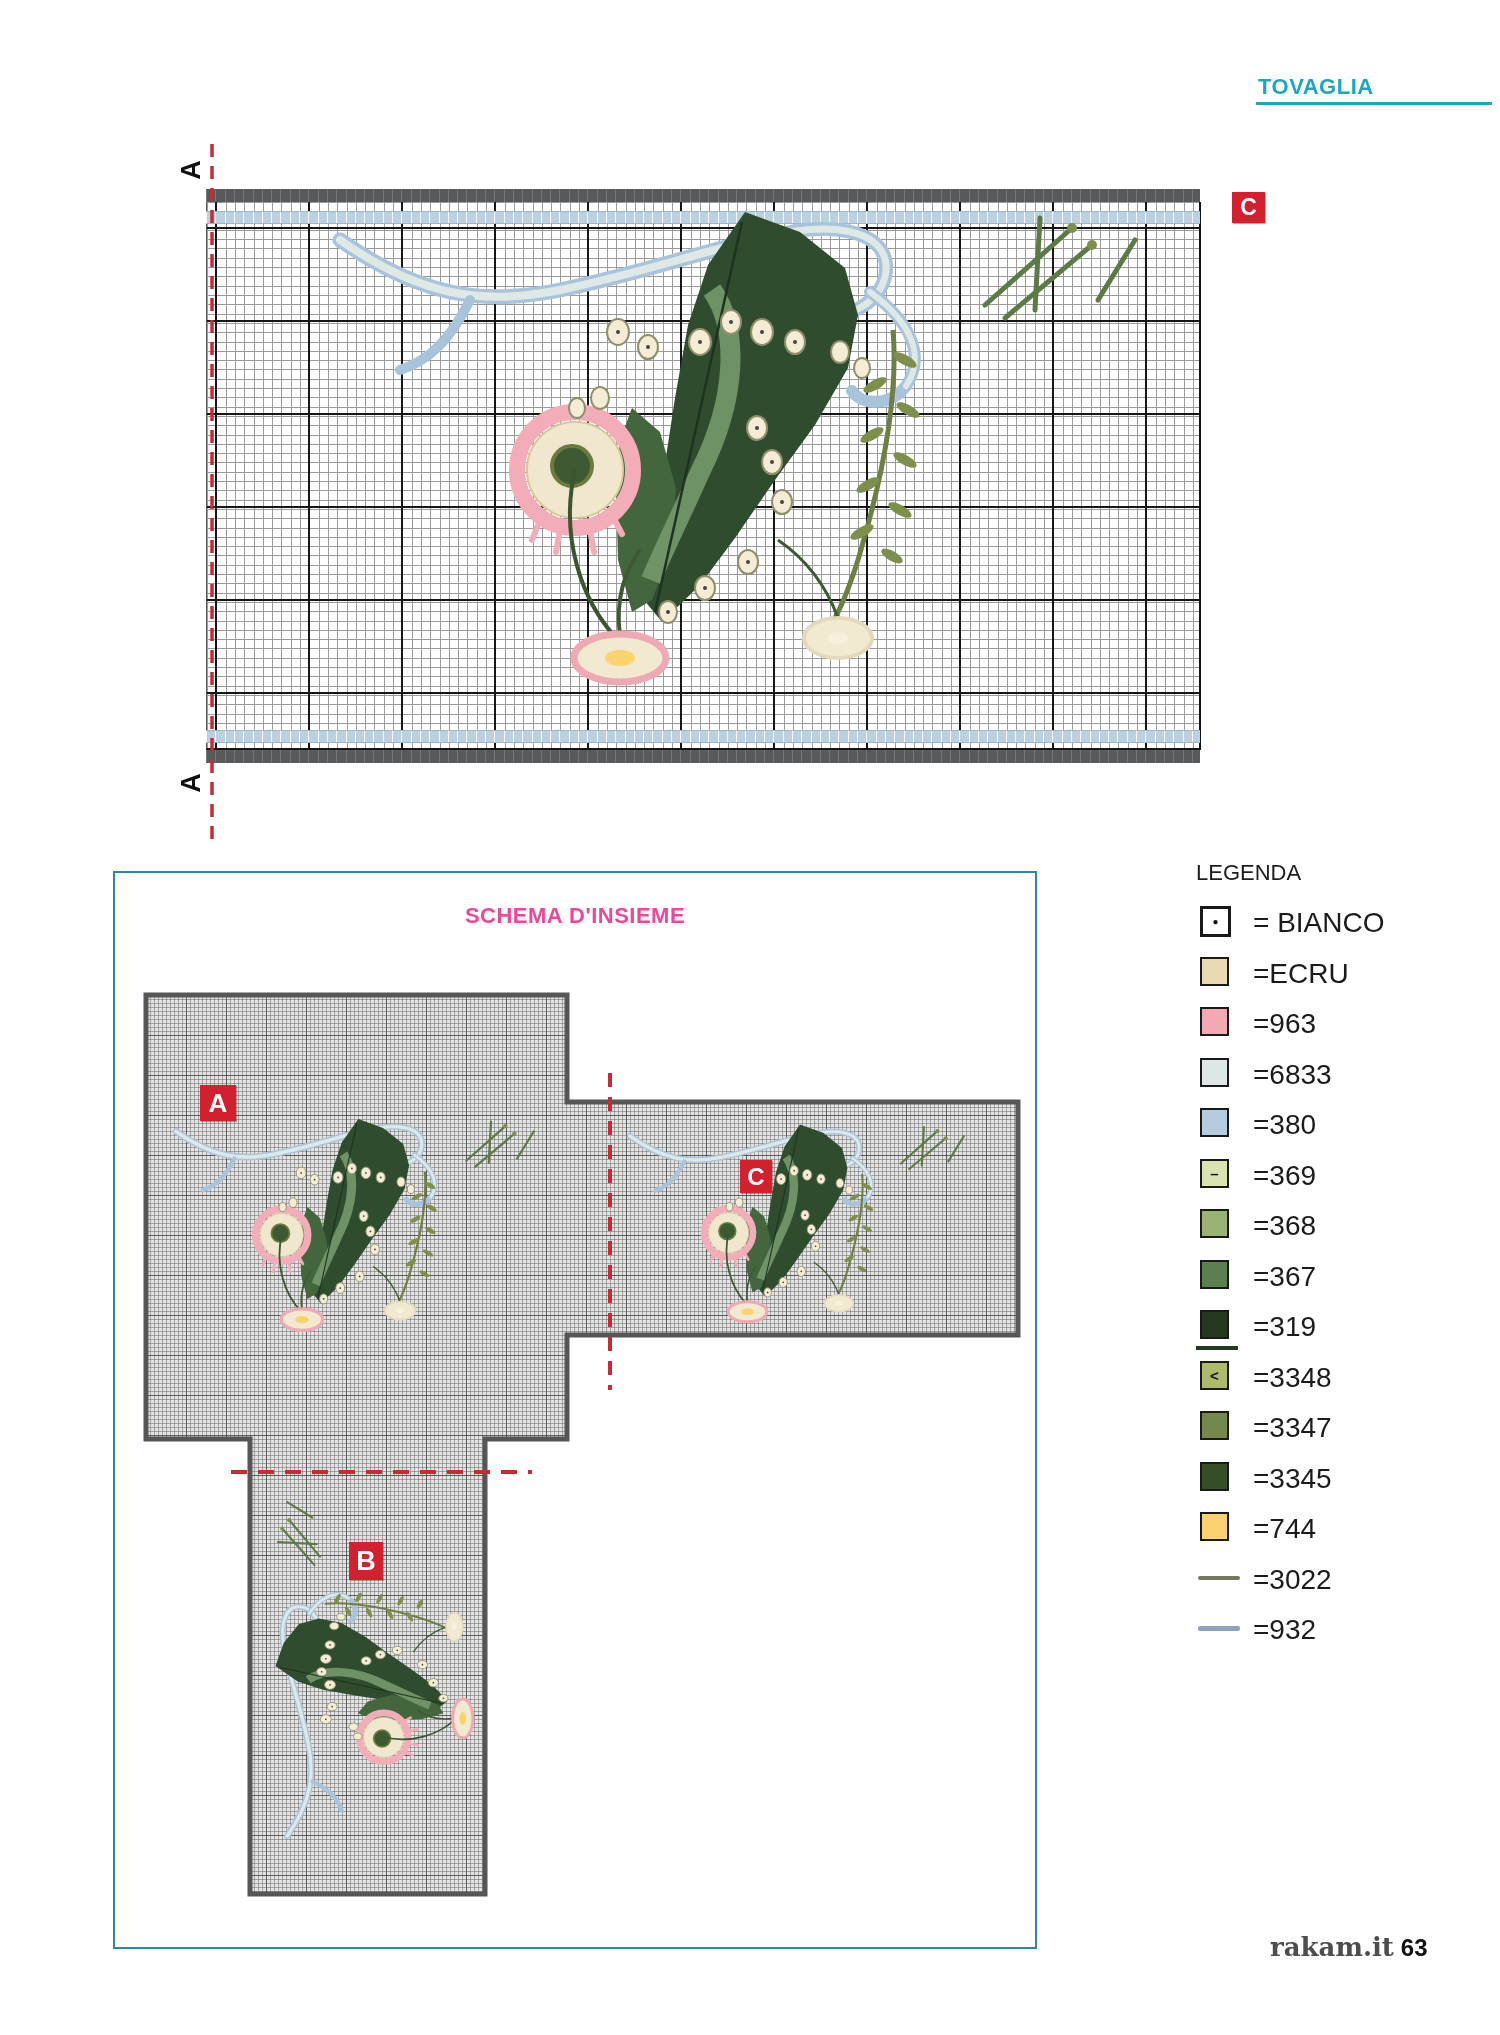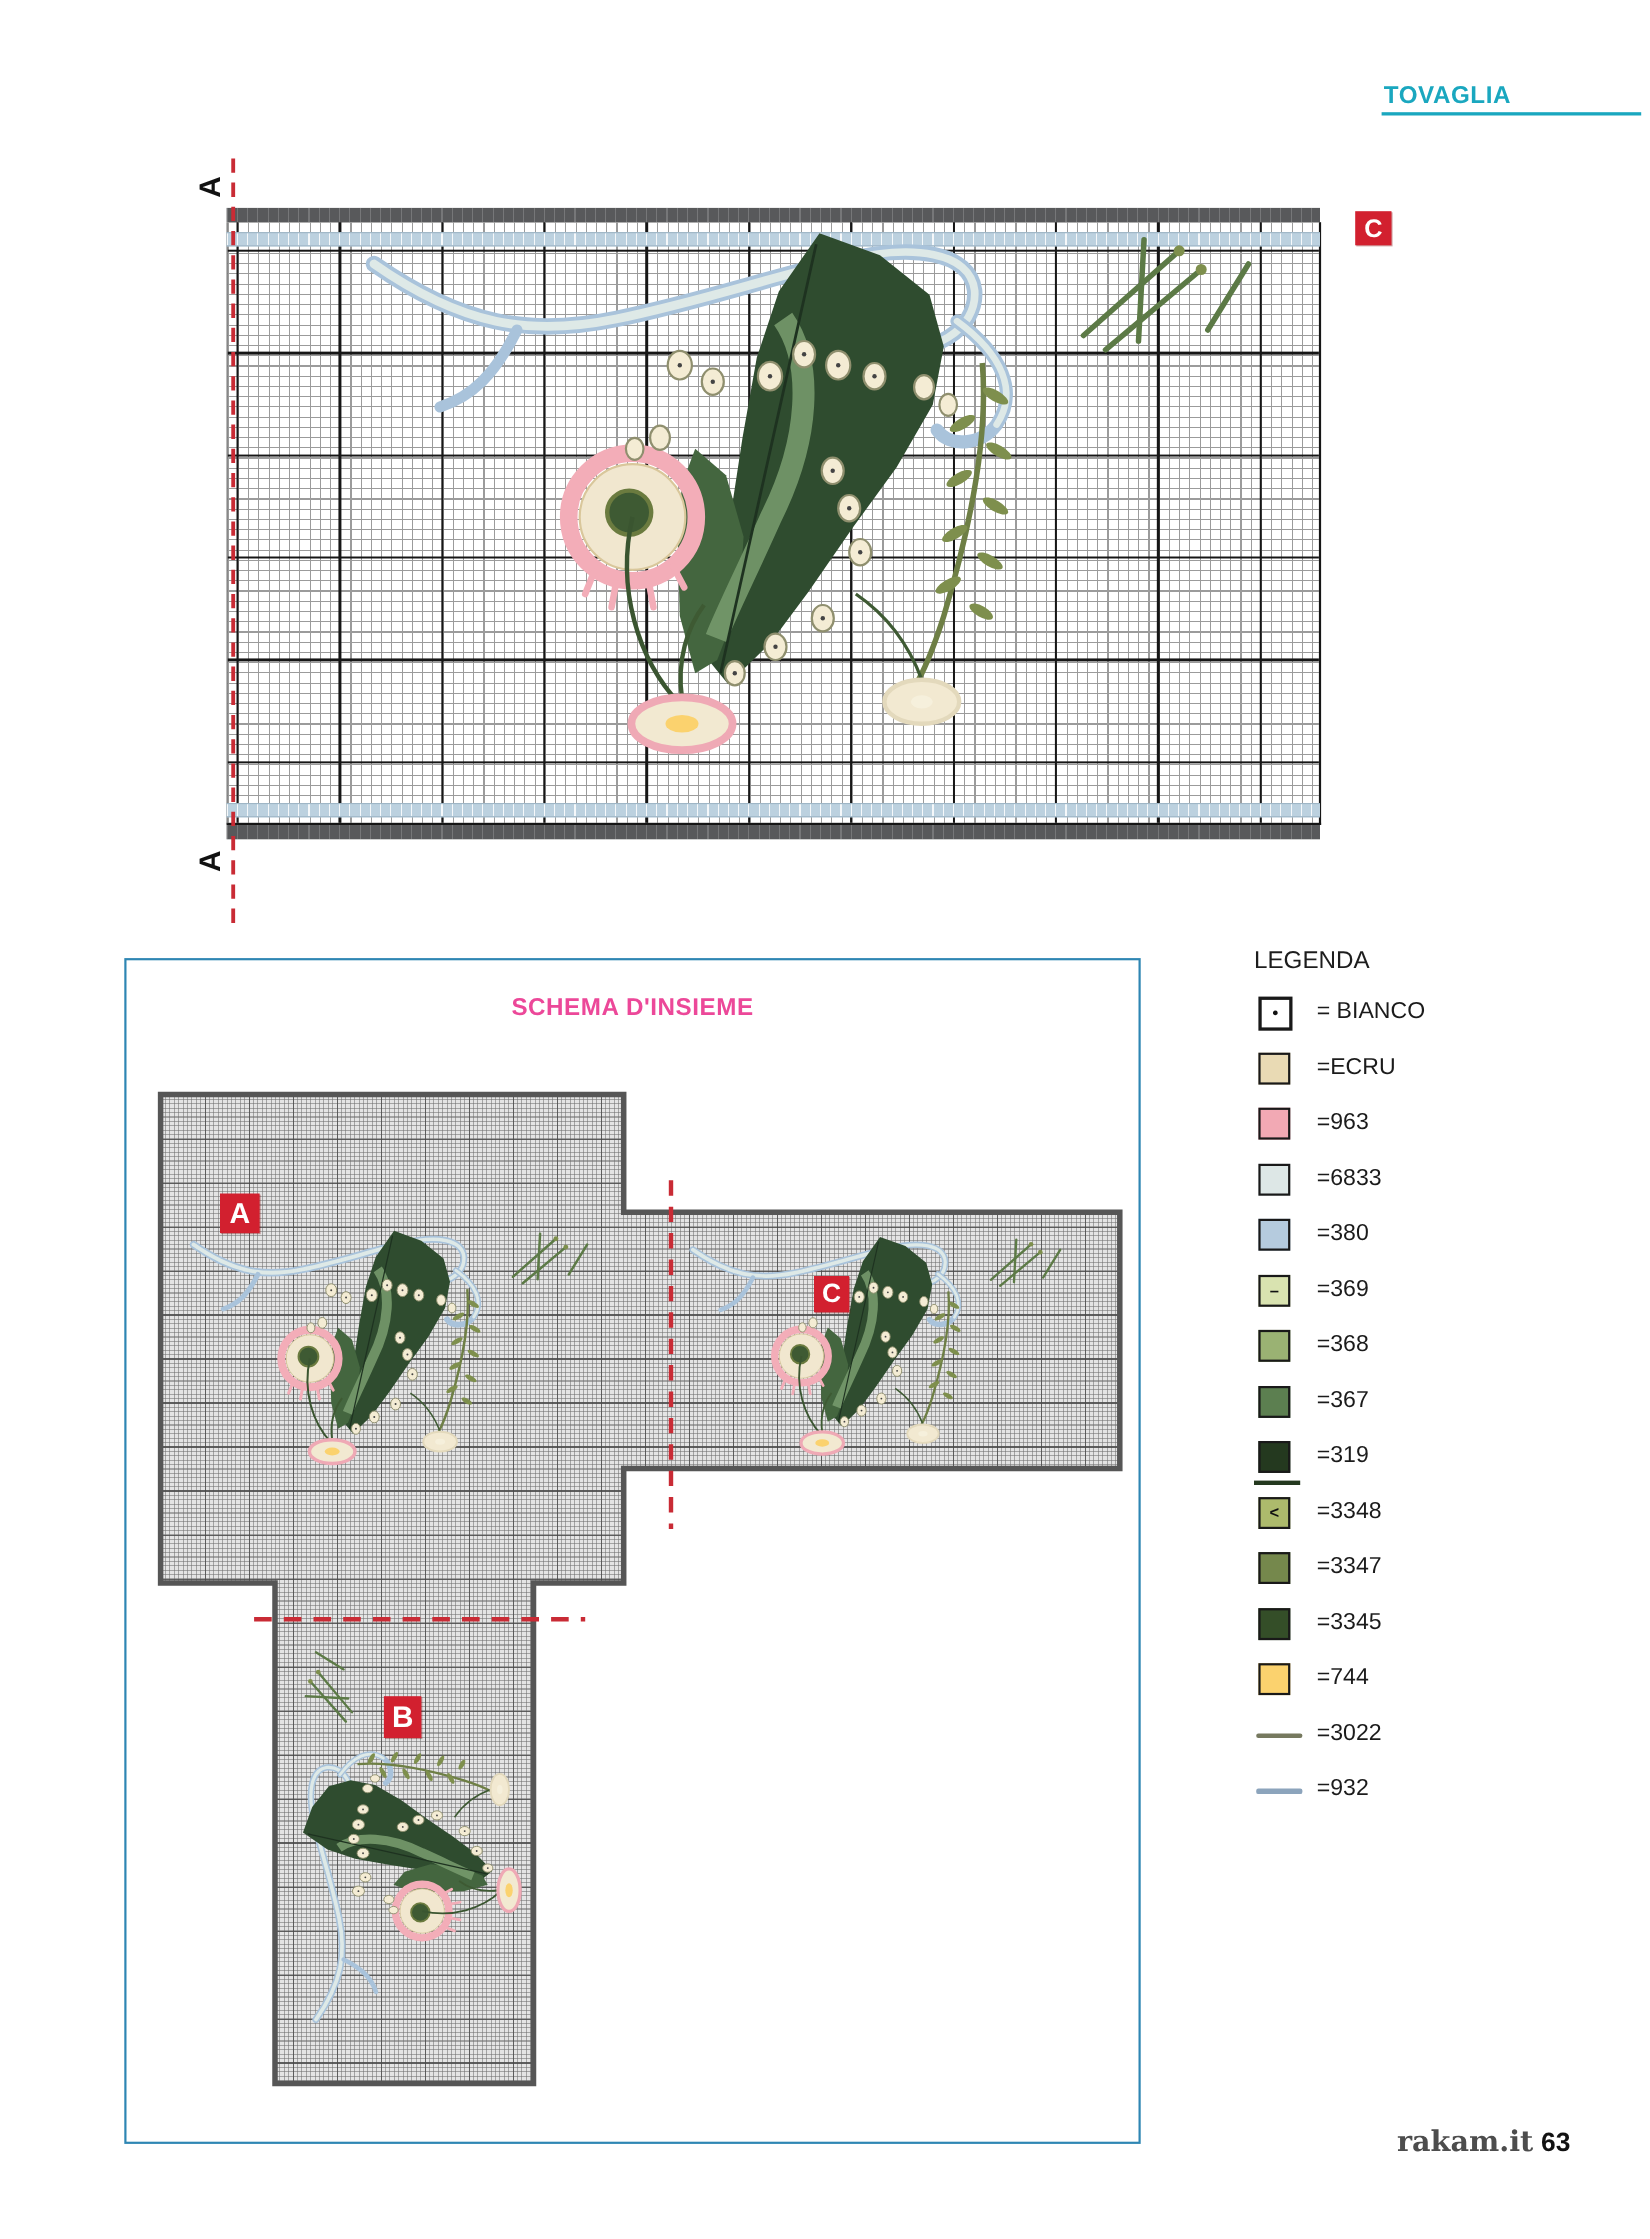--- a/index.html
+++ b/index.html
@@ -53,30 +53,30 @@
        repeating-linear-gradient(to bottom,rgba(70,70,70,.75) 0 1px,transparent 1px 40px),
        repeating-linear-gradient(to right,rgba(110,110,110,.55) 0 1px,transparent 1px 4px),
        repeating-linear-gradient(to bottom,rgba(110,110,110,.55) 0 1px,transparent 1px 4px);
      clip-path:polygon(0 0,421px 0,421px 107px,872px 107px,872px 340px,421px 340px,
                        421px 444px,339px 444px,339px 899px,104px 899px,104px 444px,0 444px);}
 
   
   .overlay{position:absolute;left:0;top:0;pointer-events:none;}
 
   
-  .legend{position:absolute;left:1140px;top:860px;width:260px;}
+  .legend{position:absolute;left:1196px;top:860px;width:260px;}
   .legend-title{font-size:22px;color:#1d1d1d;margin-bottom:20px;}
   .legend-row{position:relative;height:30px;margin-bottom:20.5px;}
   .legend-sq{position:absolute;left:4px;top:0;width:25px;height:25px;border:2.5px solid #191919;
              text-align:center;}
   .legend-sym{font-size:15px;font-weight:bold;color:#111;line-height:25px;display:block;}
   .legend-sym.dot{font-size:10px;}
   .legend-underline{position:absolute;left:0;top:36px;width:42px;height:3.5px;}
   .legend-lineswatch{position:absolute;left:2px;top:13px;width:42px;height:4.5px;border-radius:2px;}
-  .legend-label{position:absolute;left:57px;top:1px;font-size:21px;color:#1b1b1b;}
+  .legend-label{position:absolute;left:57px;top:1px;font-size:28px;color:#1b1b1b;}
 
   
   .footer{position:absolute;left:1270px;top:1932px;white-space:nowrap;}
   .footer .brand{font-family:"DejaVu Serif", serif;font-weight:bold;font-size:26px;color:#4d4d4d;}
   .footer .pageno{font-size:24px;font-weight:bold;color:#121212;margin-left:7px;}
 </style>
 </head>
 <body>
 
 <div id="page">

